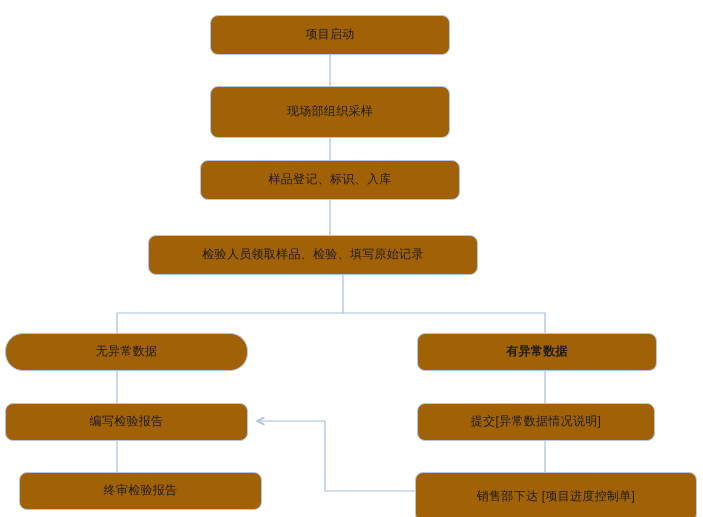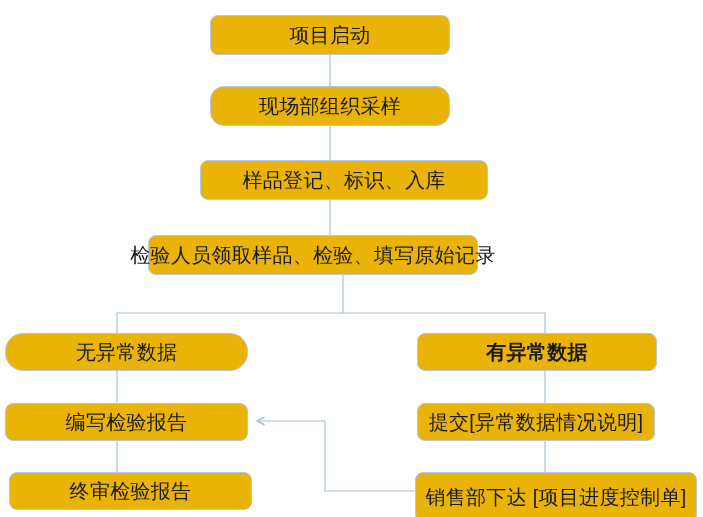--- a/index.html
+++ b/index.html
@@ -23,28 +23,28 @@
     position: absolute;
     left: 0;
     top: 0;
     width: 703px;
     height: 517px;
     pointer-events: none;
   }
   .node {
     position: absolute;
     box-sizing: border-box;
-    background: #eab308;
+    background: #a16207;
     border: 1px solid #b3c6e7;
     border-radius: 8px;
     display: flex;
     align-items: center;
     justify-content: center;
     color: #1a1a1a;
-    font-size: 20px;
+    font-size: 12px;
     line-height: 1.1;
     white-space: nowrap;
     letter-spacing: 0.3px;
   }
   .node-label {
     display: block;
     text-align: center;
   }
 </style>
 </head>
@@ -71,25 +71,25 @@
       <path d="M 545 371 L 545 403"></path>
       <path d="M 545 441 L 545 472"></path>
       <path d="M 415 491 L 325 491 L 325 421 L 257 421" marker-end="url(#arrowhead)"></path>
     </g>
   </svg>
 
   <div class="node" style="left:210px; top:15px; width:240px; height:40px;">
     <span class="node-label">项目启动</span>
   </div>
 
-  <div class="node" style="left:210px; top:86px; width:240px; height:40px;border-radius:14px;">
+  <div class="node" style="left:210px; top:86px; width:240px; height:52px;">
     <span class="node-label">现场部组织采样</span>
   </div>
 
-  <div class="node" style="left:200px; top:160px; width:288px; height:40px;">
+  <div class="node" style="left:200px; top:160px; width:260px; height:40px;">
     <span class="node-label">样品登记、标识、入库</span>
   </div>
 
   <div class="node" style="left:148px; top:235px; width:330px; height:40px;">
     <span class="node-label">检验人员领取样品、检验、填写原始记录</span>
   </div>
 
   <div class="node" style="left:5px; top:333px; width:243px; height:38px;border-radius:18px;">
     <span class="node-label">无异常数据</span>
   </div>
@@ -99,21 +99,21 @@
   </div>
 
   <div class="node" style="left:417px; top:403px; width:238px; height:38px;">
     <span class="node-label">提交[异常数据情况说明]</span>
   </div>
 
   <div class="node" style="left:5px; top:403px; width:243px; height:38px;">
     <span class="node-label">编写检验报告</span>
   </div>
 
-  <div class="node" style="left:9px; top:472px; width:243px; height:38px;">
+  <div class="node" style="left:19px; top:472px; width:243px; height:38px;">
     <span class="node-label">终审检验报告</span>
   </div>
 
   <div class="node" style="left:415px; top:472px; width:282px; height:50px;">
     <span class="node-label">销售部下达 [项目进度控制单]</span>
   </div>
 
 </div>
 
 </body></html>

